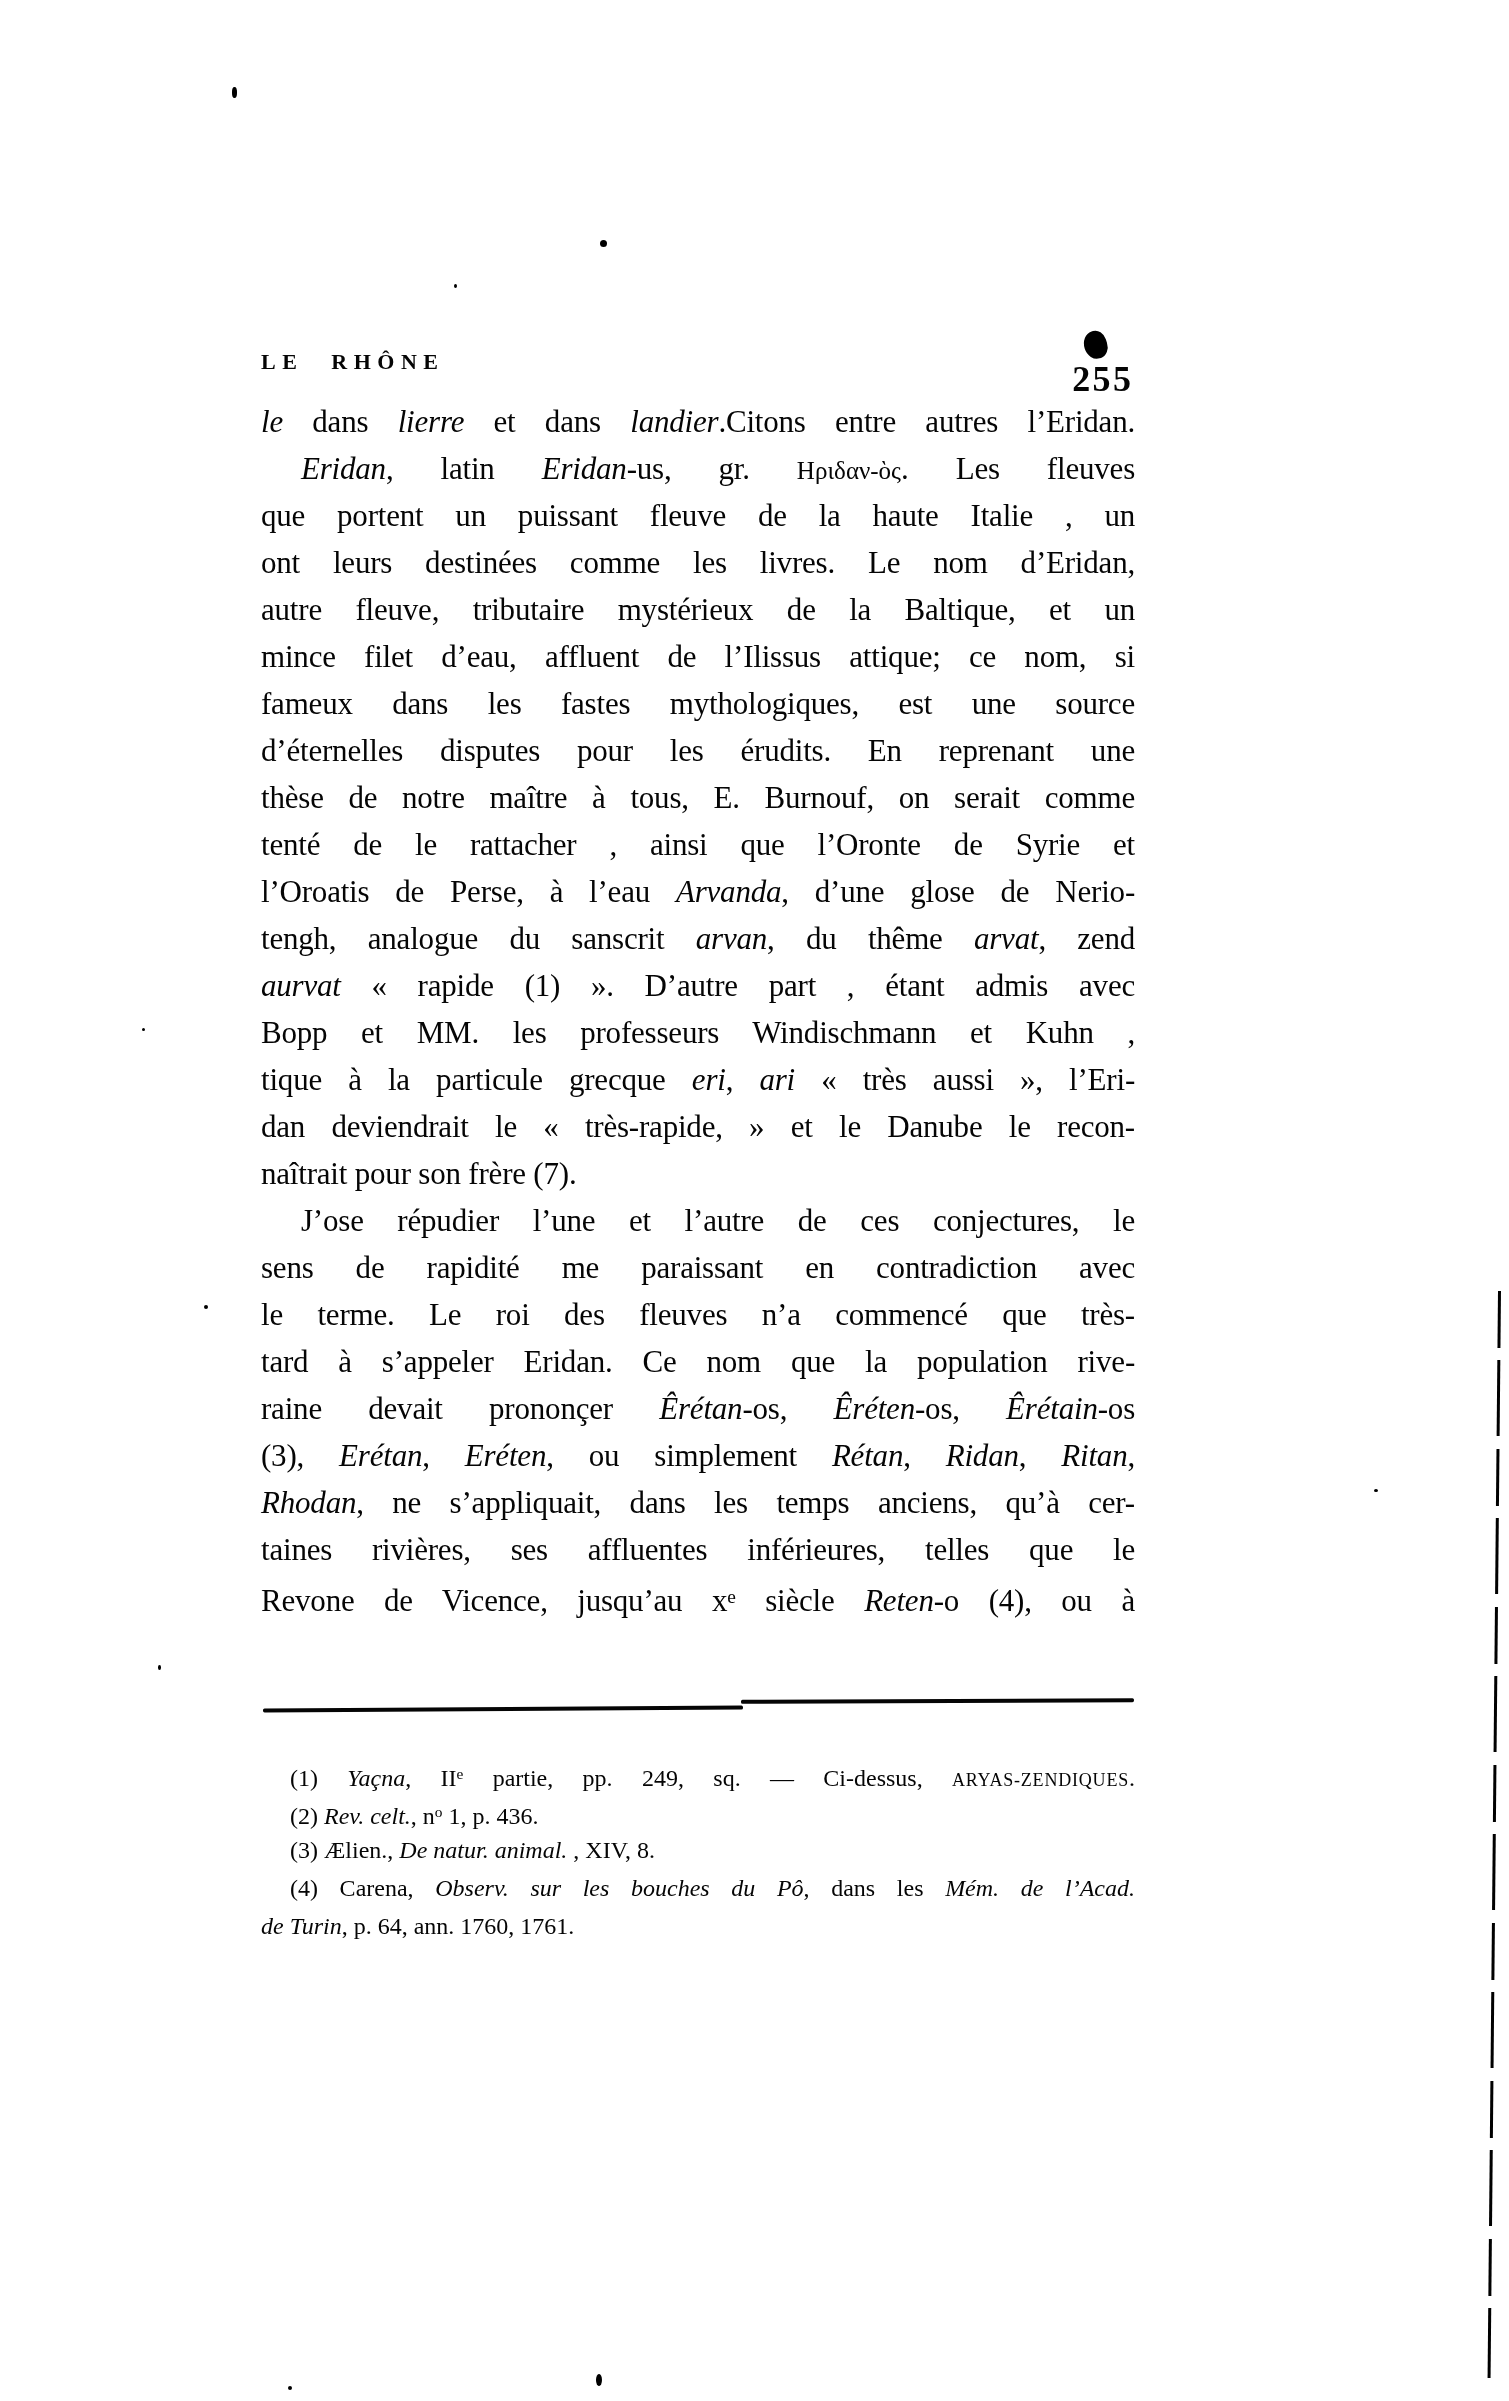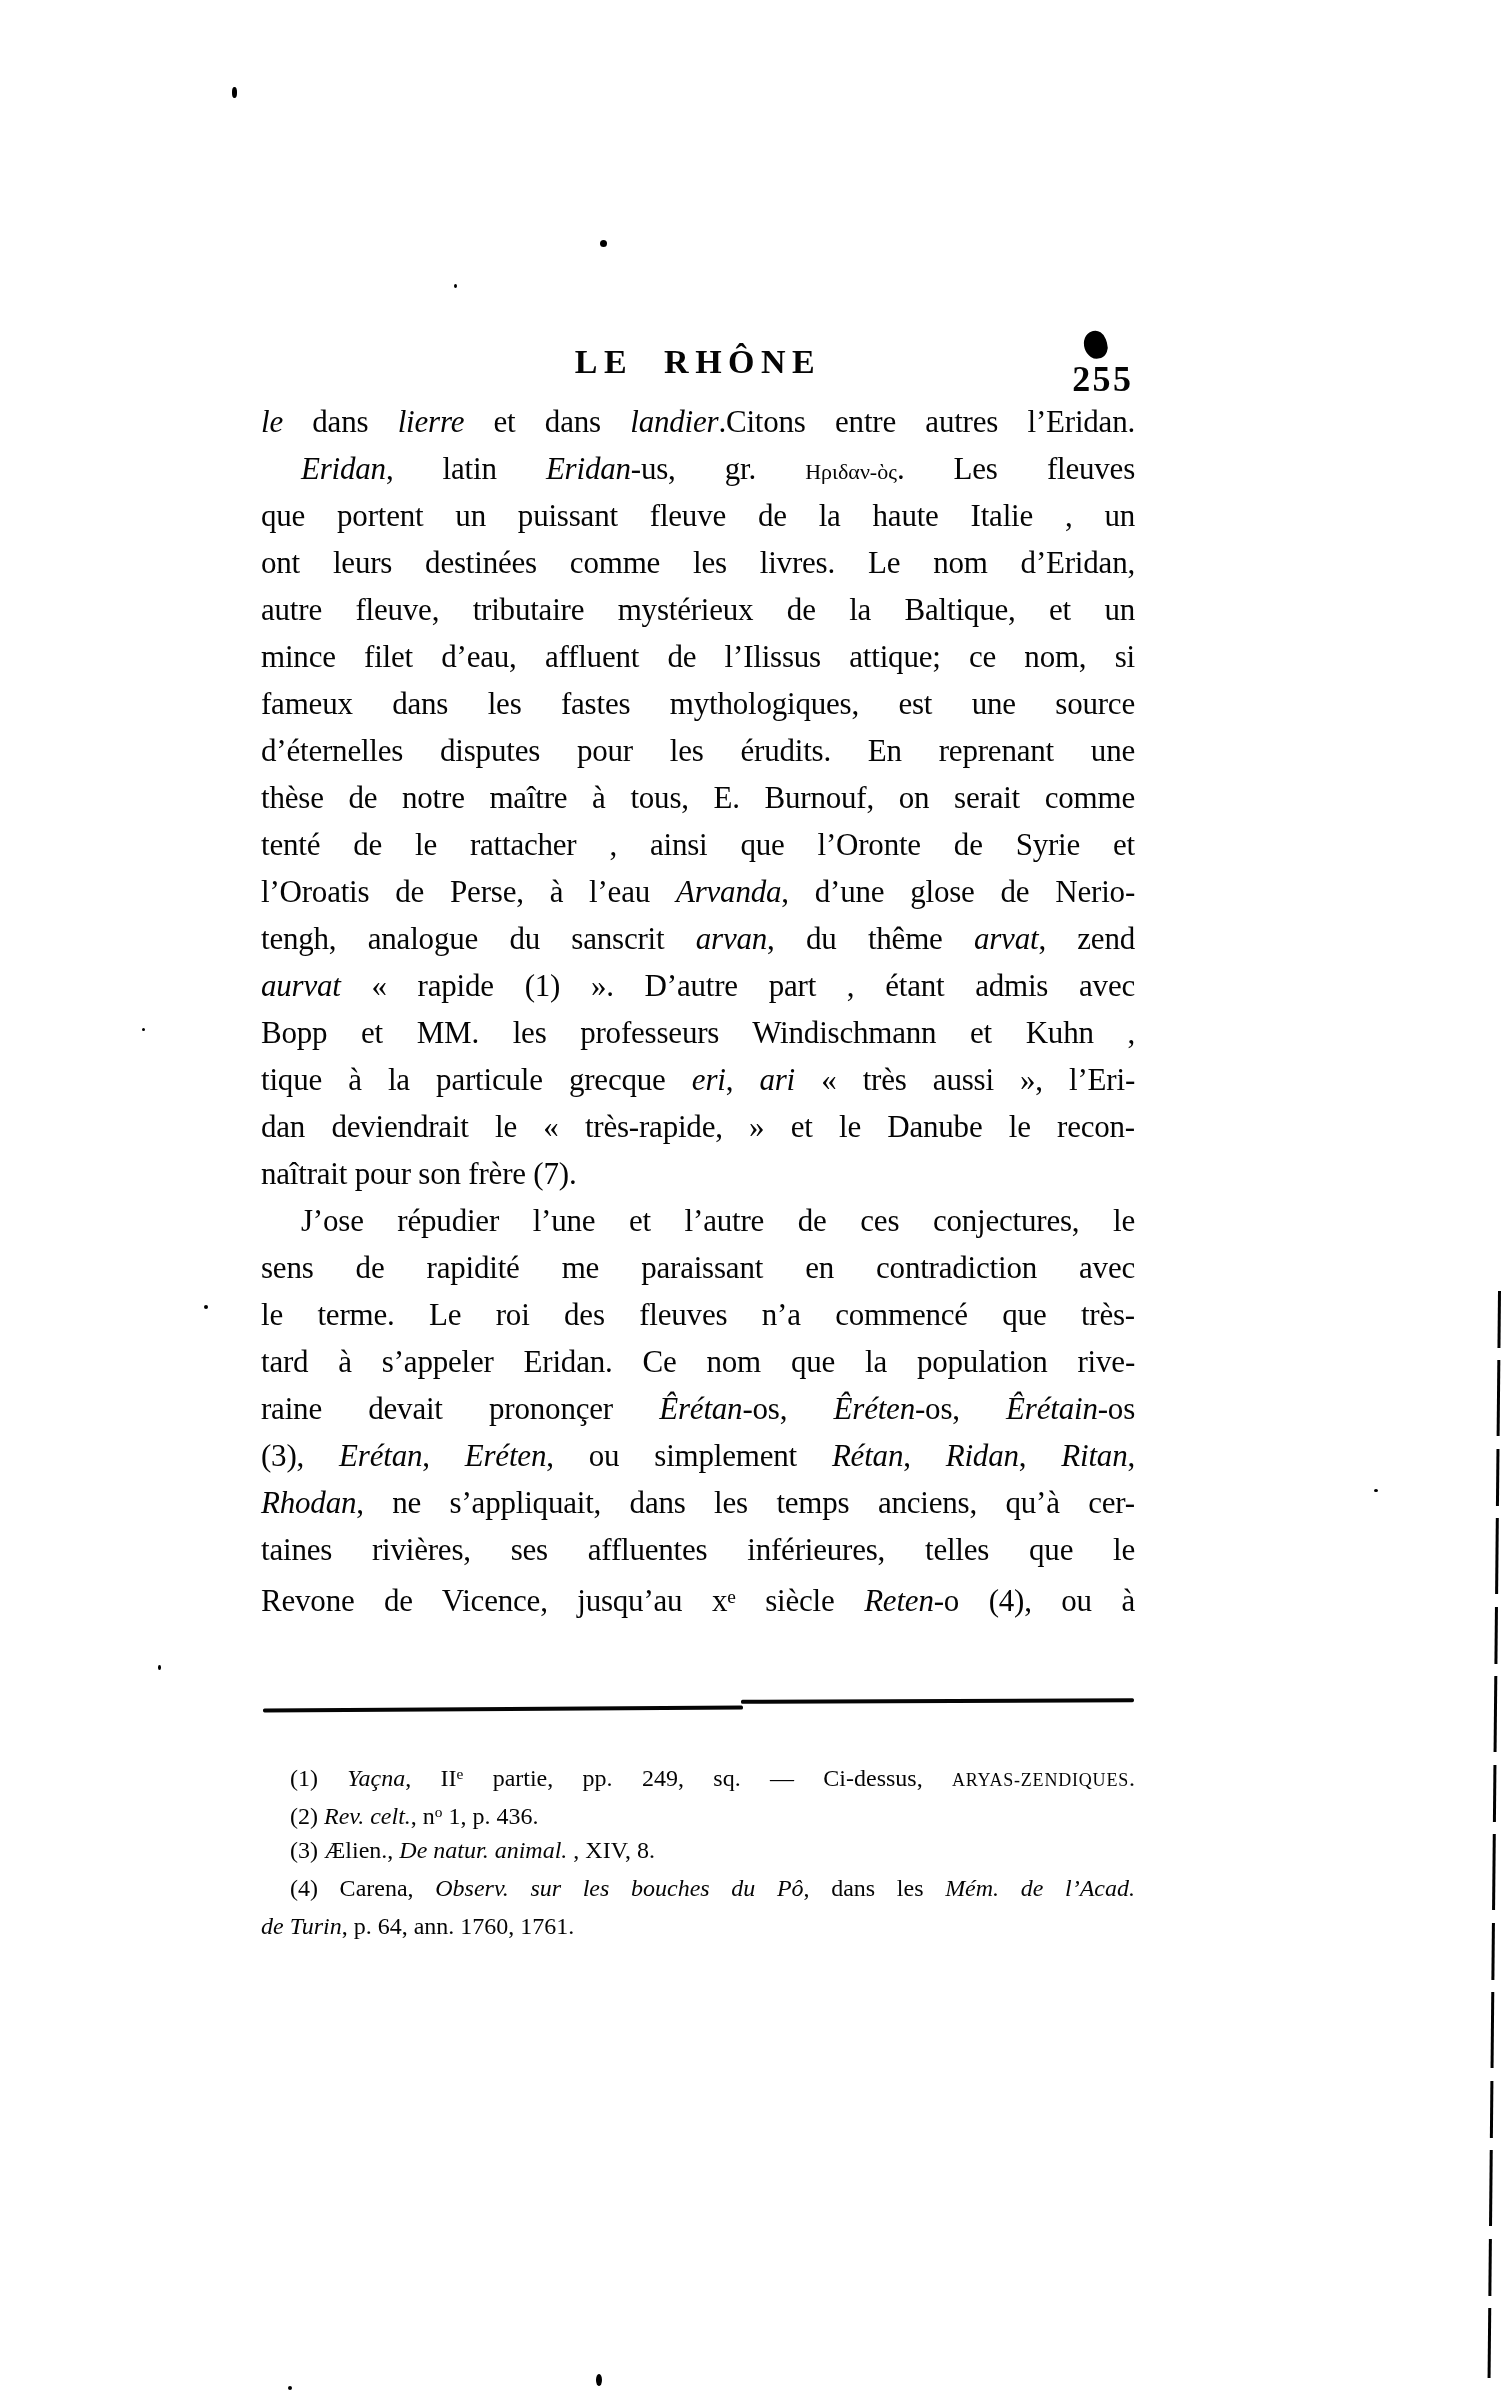--- a/index.html
+++ b/index.html
@@ -7,43 +7,43 @@
     position:relative;
     width:1509px;height:2401px;
     background:var(--paper,#ffffff);
     color:var(--ink,#050505);
     font-family:"Liberation Serif", serif;
     overflow:hidden;
   }
   
   .pagehead{position:absolute;left:261px;top:346px;width:874px;height:45px;}
   .running-title{
-    display:block;text-align:center;
-    font-weight:700;font-size:34px;line-height:31px;
+    display:block;
+    font-weight:700;font-size:22px;line-height:31px;
     letter-spacing:6.5px;word-spacing:16px;
     font-family:"Liberation Serif", serif;
   }
   .page-number{
     position:absolute;right:1.6px;top:-8px;
     font-weight:700;font-size:36px;letter-spacing:2.4px;
     font-family:"Liberation Serif", serif;
     margin-top:20px;
   }
   
   .bodytext{
     position:absolute;left:261px;top:398px;width:874px;
     font-size:31px;line-height:47px;
     letter-spacing:-0.2px;
   }
   .tline{height:47px;overflow:visible;}
   .tline.just{text-align:justify;text-align-last:justify;-moz-text-align-last:justify;}
   .bodytext .tline.ind{text-indent:40px;}
   .rm{font-style:normal;}
   .it{font-style:italic;}
-  .gk{font-size:22px;letter-spacing:0;}
+  .gk{font-size:25px;letter-spacing:0;}
   .sc{font-size:19.4px;letter-spacing:1.2px;}
   .bodytext .sup{font-size:19.4px;vertical-align:8px;}
   
   .rule-seg{position:absolute;background:#050505;border-radius:1.6px;}
   .rule-left{left:263px;top:1707px;width:480px;height:4px;transform:rotate(-0.35deg);}
   .rule-right{left:741px;top:1699px;width:393px;height:4px;transform:rotate(-0.25deg);}
   
   .footnotes{
     position:absolute;left:261px;top:1755px;width:874px;
     font-size:24px;line-height:38px;letter-spacing:0;

